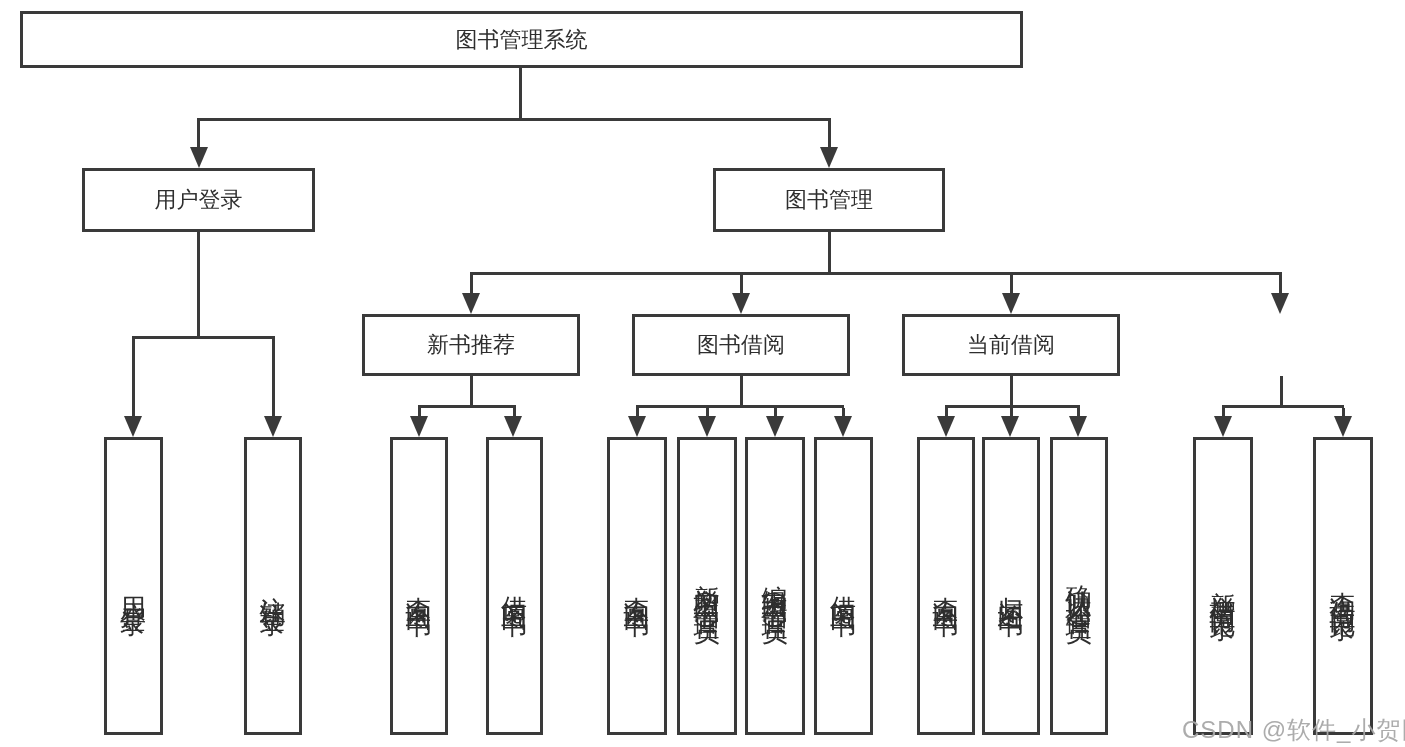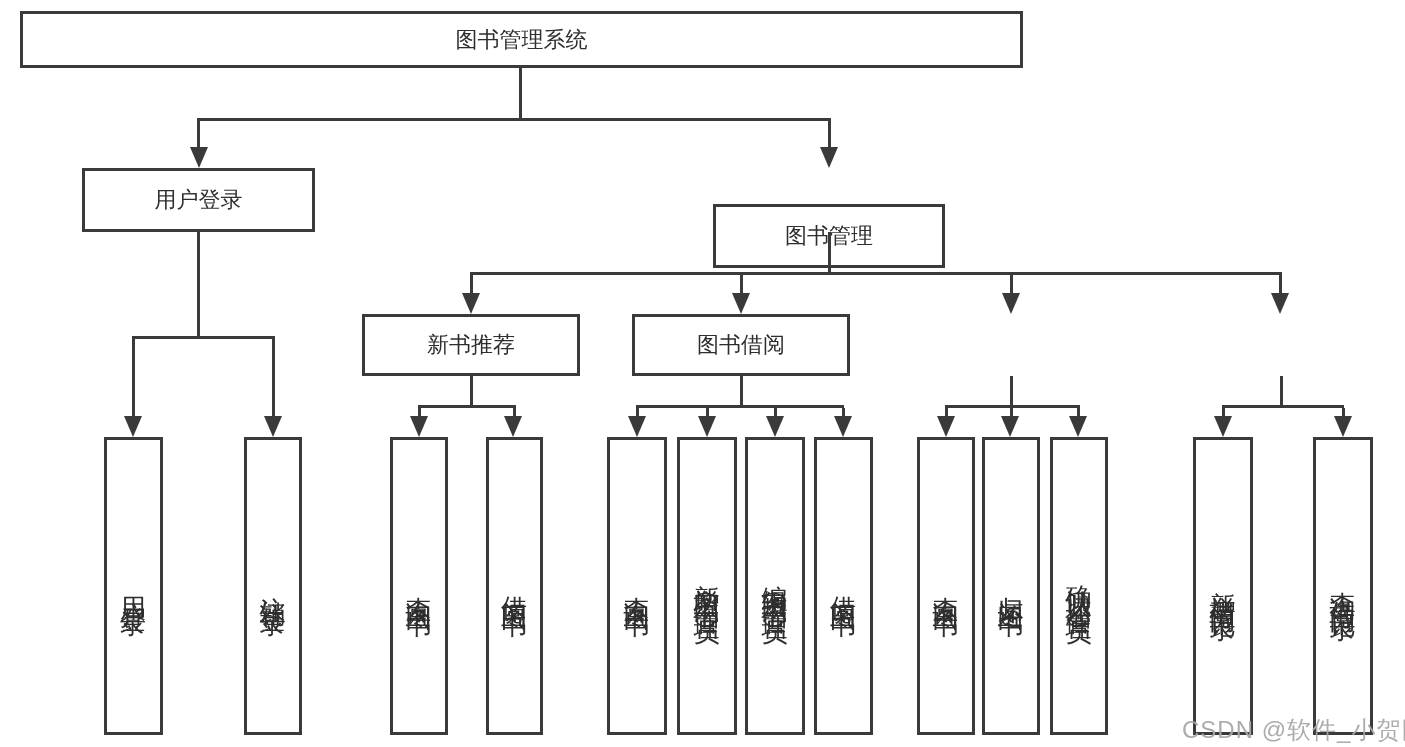--- a/index.html
+++ b/index.html
@@ -38,21 +38,21 @@
   <div class="box" style="left:20px;top:11px;width:1003px;height:57px;text-align:right;">图书管理系统</div>
 
   <div class="vl" style="left:519px;top:68px;height:51px;"></div>
   <div class="hl" style="left:197px;top:118px;width:634px;"></div>
   <div class="vl" style="left:197px;top:121px;height:29px;"></div>
   <div class="ar" style="left:190px;top:147px;"></div>
   <div class="vl" style="left:828px;top:121px;height:29px;"></div>
   <div class="ar" style="left:820px;top:147px;"></div>
 
   <div class="box" style="left:82px;top:168px;width:233px;height:64px;">用户登录</div>
-  <div class="box" style="left:713px;top:168px;width:232px;height:64px;margin-top:36px;">图书管理</div>
+  <div class="box" style="left:713px;top:168px;width:232px;height:64px;">图书管理</div>
 
   <div class="vl" style="left:197px;top:232px;height:104px;"></div>
   <div class="hl" style="left:132px;top:336px;width:143px;"></div>
   <div class="vl" style="left:132px;top:339px;height:80px;"></div>
   <div class="ar" style="left:124px;top:416px;"></div>
   <div class="vl" style="left:272px;top:339px;height:80px;"></div>
   <div class="ar" style="left:264px;top:416px;"></div>
 
   <div class="vl" style="left:828px;top:232px;height:40px;"></div>
   <div class="hl" style="left:470px;top:272px;width:812px;"></div>
@@ -60,20 +60,21 @@
   <div class="ar" style="left:462px;top:293px;"></div>
   <div class="vl" style="left:740px;top:275px;height:21px;"></div>
   <div class="ar" style="left:732px;top:293px;"></div>
   <div class="vl" style="left:1010px;top:275px;height:21px;"></div>
   <div class="ar" style="left:1002px;top:293px;"></div>
   <div class="vl" style="left:1279px;top:275px;height:21px;"></div>
   <div class="ar" style="left:1271px;top:293px;"></div>
 
   <div class="box" style="left:632px;top:314px;width:218px;height:62px;">图书借阅</div>
   <div class="box" style="left:362px;top:314px;width:218px;height:62px;">新书推荐</div>
+  <div class="box" style="left:902px;top:314px;width:218px;height:62px;">当前借阅</div>
 
   <div class="vl" style="left:470px;top:376px;height:29px;"></div>
   <div class="hl" style="left:418px;top:405px;width:98px;"></div>
   <div class="vl" style="left:418px;top:408px;height:10px;"></div>
   <div class="ar" style="left:410px;top:416px;"></div>
   <div class="vl" style="left:513px;top:408px;height:10px;"></div>
   <div class="ar" style="left:504px;top:416px;"></div>
 
   <div class="vl" style="left:740px;top:376px;height:29px;"></div>
   <div class="hl" style="left:636px;top:405px;width:208px;"></div>

